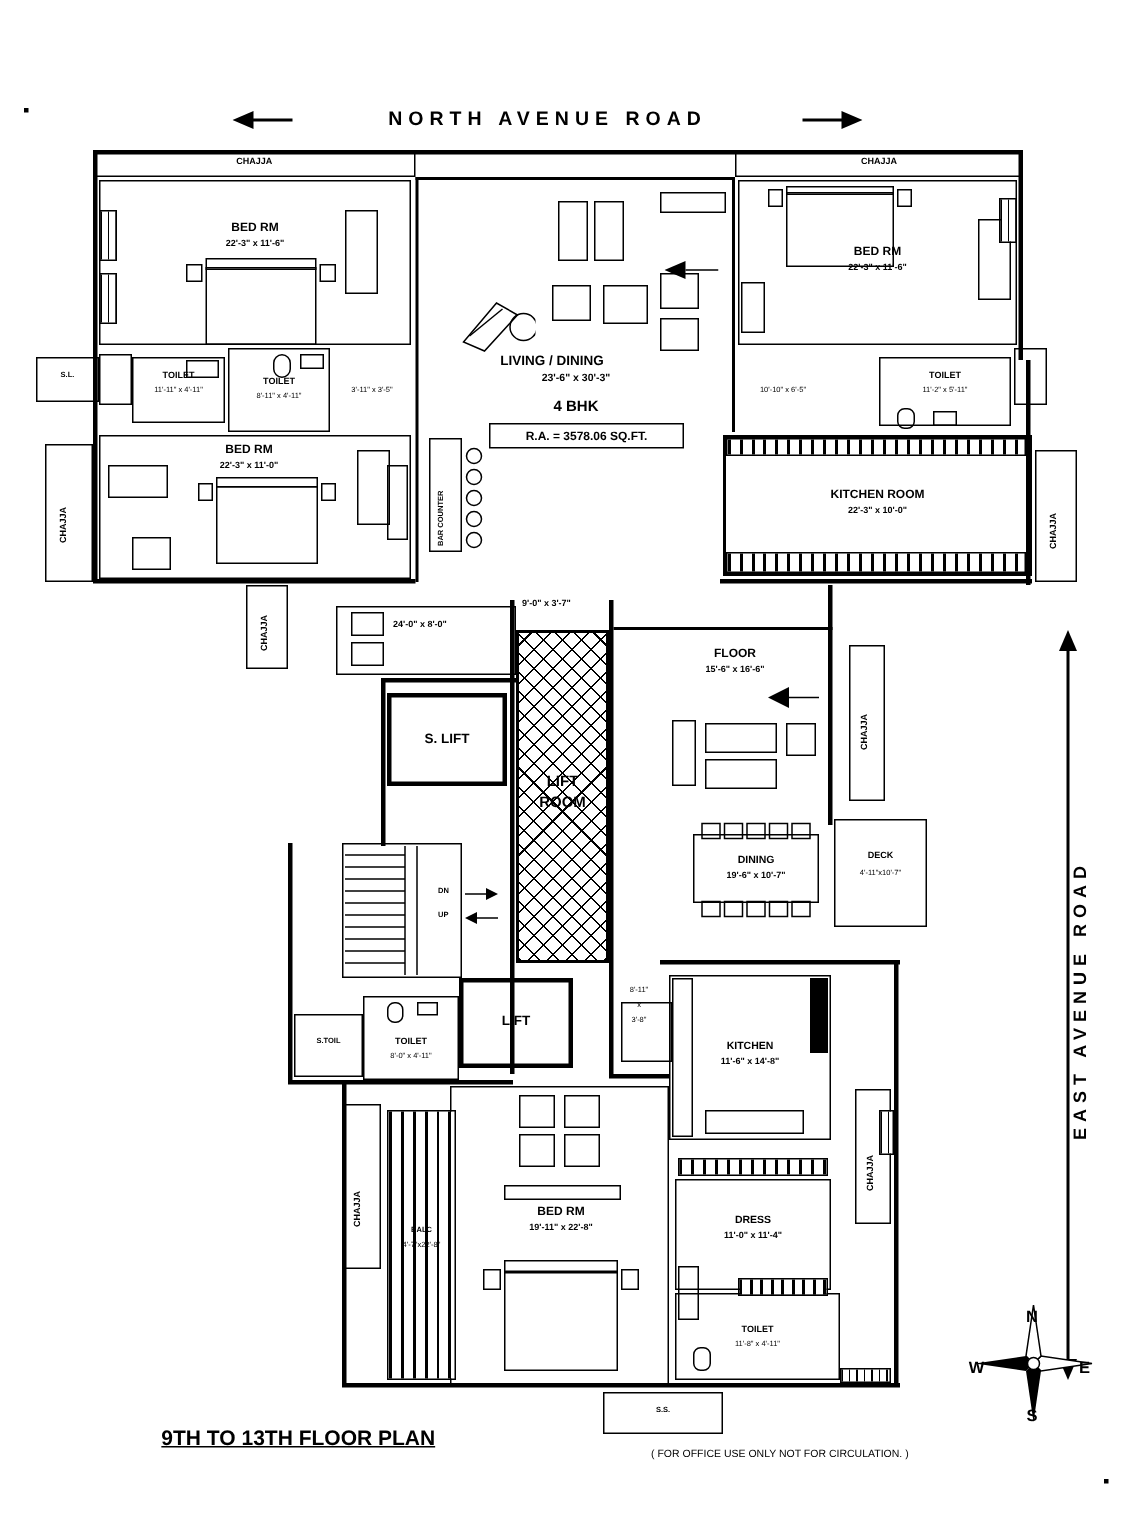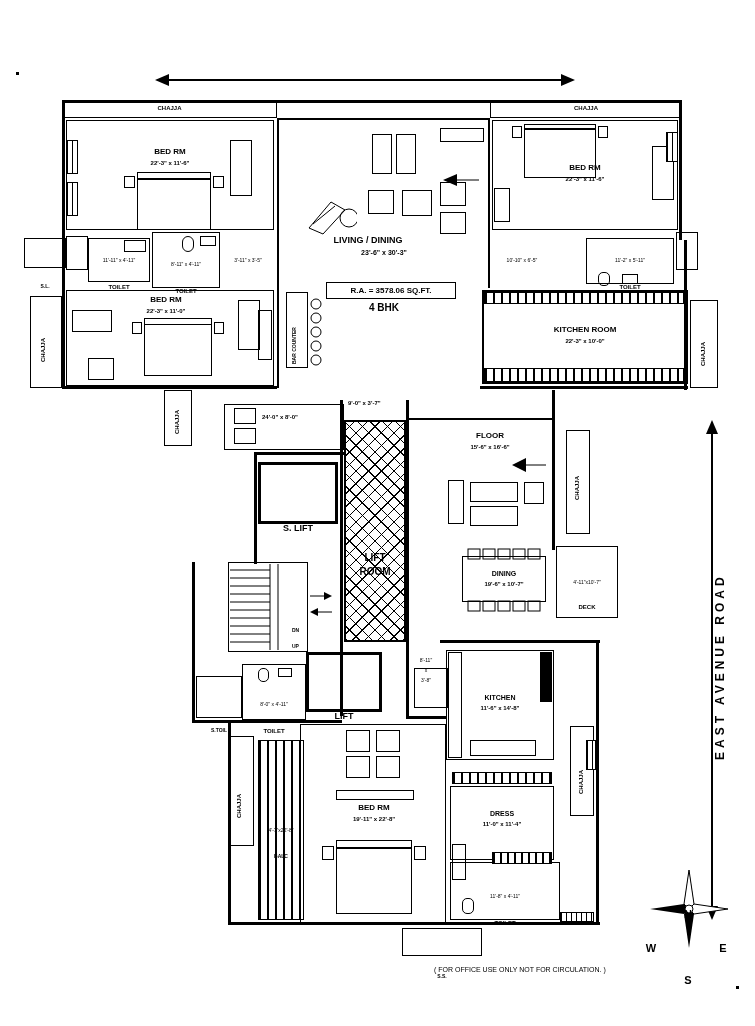--- a/index.html
+++ b/index.html
@@ -1,21 +1,21 @@
 <!DOCTYPE html>
 <html><head>
 <meta charset="utf-8">
 <style>
   html,body{margin:0;padding:0;background:#ffffff;}
   body{font-family:"Liberation Sans",sans-serif;color:#000;}
   #page{position:relative;width:755px;height:1026px;overflow:hidden;background:#fff;}
   .abs{position:absolute;}
   .lbl{position:absolute;font-family:"Liberation Sans",sans-serif;color:#000;white-space:pre;line-height:1.1;}
   .ctr{text-align:center;}
-  .b{font-weight:bold;margin-top:36px;}
+  .b{font-weight:bold;}
   .wall{position:absolute;background:#000;}
   .thin{position:absolute;border:1px solid #000;box-sizing:border-box;}
   .thick{position:absolute;border:2px solid #000;box-sizing:border-box;}
   .fill{position:absolute;background:#000;}
   .hatch{position:absolute;box-sizing:border-box;border:2px solid #000;
     background-image:
       repeating-linear-gradient(45deg, #000 0 1px, transparent 1px 9px),
       repeating-linear-gradient(-45deg, #000 0 1px, transparent 1px 9px);
     background-color:#fff;}
   .vstripe{position:absolute;box-sizing:border-box;border:1px solid #000;
@@ -38,20 +38,21 @@
 
 <div id="page">
 
   <div class="abs" style="left:155px;top:68px;width:420px;height:24px;">
     <svg width="420" height="24">
       <line x1="10" y1="12" x2="410" y2="12" stroke="#000" stroke-width="2"></line>
       <polygon points="0,12 14,6 14,18" fill="#000"></polygon>
       <polygon points="420,12 406,6 406,18" fill="#000"></polygon>
     </svg>
   </div>
+  <div class="lbl ctr" style="left:195px;top:72px;width:340px;font-size:13px;letter-spacing:4px;font-weight:bold;background:#fff;">NORTH AVENUE ROAD</div>
 
   <div class="abs" style="left:700px;top:420px;width:24px;height:500px;">
     <svg width="24" height="500">
       <line x1="12" y1="10" x2="12" y2="490" stroke="#000" stroke-width="2"></line>
       <polygon points="12,0 6,14 18,14" fill="#000"></polygon>
       <polygon points="12,500 6,486 18,486" fill="#000"></polygon>
     </svg>
   </div>
   <div class="lbl" style="left:714px;top:760px;font-size:12px;letter-spacing:4px;font-weight:bold;transform:rotate(-90deg);transform-origin:left top;background:#fff;">EAST AVENUE ROAD</div>
 
@@ -374,18 +375,21 @@
       <polygon points="20,66 40,46 43,43 36,50" fill="#000"></polygon>
       <polygon points="66,66 46,46 43,43 50,50" fill="#000"></polygon>
       <circle cx="43" cy="43" r="4" fill="#fff" stroke="#000"></circle>
     </svg>
   </div>
   <div class="lbl b ctr" style="left:679px;top:872px;width:18px;font-size:11px;">N</div>
   <div class="lbl b ctr" style="left:679px;top:938px;width:18px;font-size:11px;">S</div>
   <div class="lbl b ctr" style="left:716px;top:906px;width:14px;font-size:11px;">E</div>
   <div class="lbl b ctr" style="left:644px;top:906px;width:14px;font-size:11px;">W</div>
 
+  <div class="lbl b" style="left:92px;top:936px;font-size:14px;">
+    <u>9TH TO 13TH FLOOR PLAN</u>
+  </div>
   <div class="lbl" style="left:434px;top:966px;font-size:7px;">( FOR OFFICE USE ONLY NOT FOR CIRCULATION. )</div>
 
   <div class="fill" style="left:16px;top:72px;width:3px;height:3px;"></div>
   <div class="fill" style="left:736px;top:986px;width:3px;height:3px;"></div>
 
 </div>
 
 </body></html>

